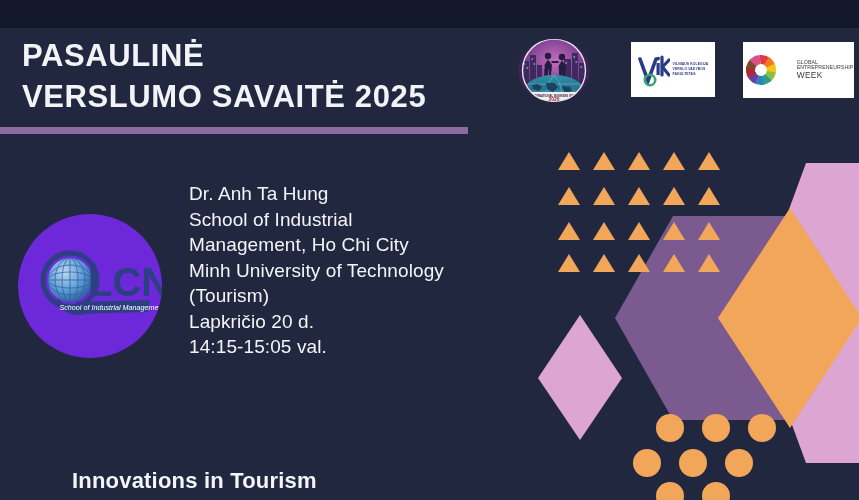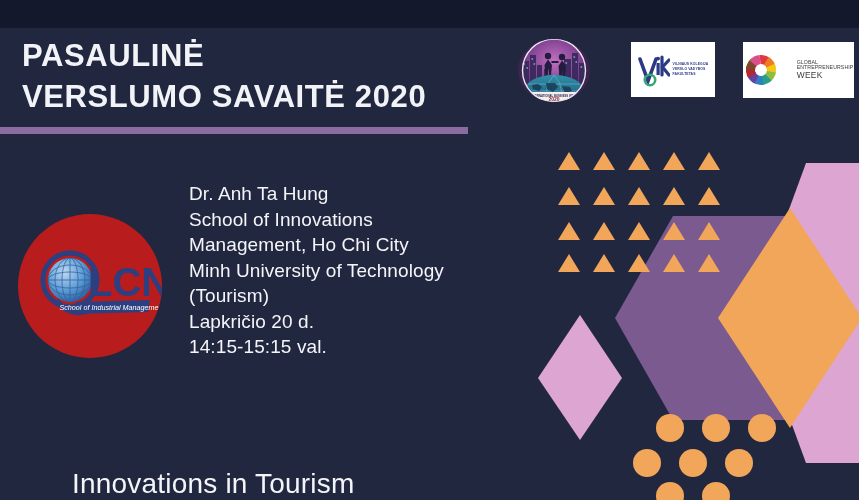--- a/index.html
+++ b/index.html
@@ -107,21 +107,21 @@
   .gew-text .l3 { font-size: 8.4px; letter-spacing: 0.3px; }
 
   
   .lcn-logo {
     position: absolute;
     left: 18px;
     top: 186px;
     width: 144px;
     height: 144px;
     border-radius: 50%;
-    background: #b91c1c;
+    background: #6d28d9;
     overflow: hidden;
   }
 
   
   .speaker-block {
     position: absolute;
     left: 189px;
     top: 153px;
     width: 350px;
   }
@@ -130,23 +130,24 @@
     line-height: 1.345;
     color: #f4f5f8;
     letter-spacing: 0.1px;
     white-space: nowrap;
   }
 
   .topic {
     position: absolute;
     left: 72px;
     top: 440px;
-    font-size: 28px;
+    font-size: 22px;
     color: #f4f5f8;
     letter-spacing: 0.2px;
+    font-weight: bold;
   }
 </style>
 </head>
 <body>
 
 <div id="poster">
 
   <div class="deco-layer">
     <svg width="859" height="500" viewBox="0 0 859 500" xmlns="http://www.w3.org/2000/svg">
 
@@ -193,21 +194,21 @@
         <circle cx="739" cy="435" r="14"></circle>
         <circle cx="670" cy="468" r="14"></circle>
         <circle cx="716" cy="468" r="14"></circle>
       </g>
     </svg>
   </div>
 
   <div class="title-rule"></div>
   <div class="title-block">
     <div class="title-line">PASAULINĖ</div>
-    <div class="title-line">VERSLUMO SAVAITĖ 2020</div>
+    <div class="title-line">VERSLUMO SAVAITĖ 2025</div>
   </div>
 
   <div class="logo-strip">
 
     <div class="logo-gew-badge">
       <svg width="72" height="63" viewBox="0 0 72 63" xmlns="http://www.w3.org/2000/svg">
         <defs>
           <radialGradient id="skyg" cx="50%" cy="35%" r="70%">
             <stop offset="0%" stop-color="#c36fc0"></stop>
             <stop offset="55%" stop-color="#7b3f8e"></stop>
@@ -344,23 +345,23 @@
 
       <text x="70" y="82" font-family="'Liberation Sans',sans-serif" font-size="40" font-weight="bold" fill="#2c3f80">LCN</text>
 
       <path d="M58 88 L132 86 L130 98 L56 100 Z" fill="#2c3f80"></path>
       <text x="94" y="96" font-family="'Liberation Sans',sans-serif" font-size="7.2" fill="#ffffff" text-anchor="middle" font-style="italic">School of Industrial Management</text>
     </svg>
   </div>
 
   <div class="speaker-block">
     <div class="speaker-line">Dr. Anh Ta Hung</div>
-    <div class="speaker-line">School of Innovations</div>
+    <div class="speaker-line">School of Industrial</div>
     <div class="speaker-line">Management, Ho Chi City</div>
     <div class="speaker-line">Minh University of Technology</div>
     <div class="speaker-line">(Tourism)</div>
     <div class="speaker-line">Lapkričio 20 d.</div>
-    <div class="speaker-line">14:15-15:15 val.</div>
+    <div class="speaker-line">14:15-15:05 val.</div>
   </div>
 
   <div class="topic">Innovations in Tourism</div>
 
 </div>
 
 </body></html>

